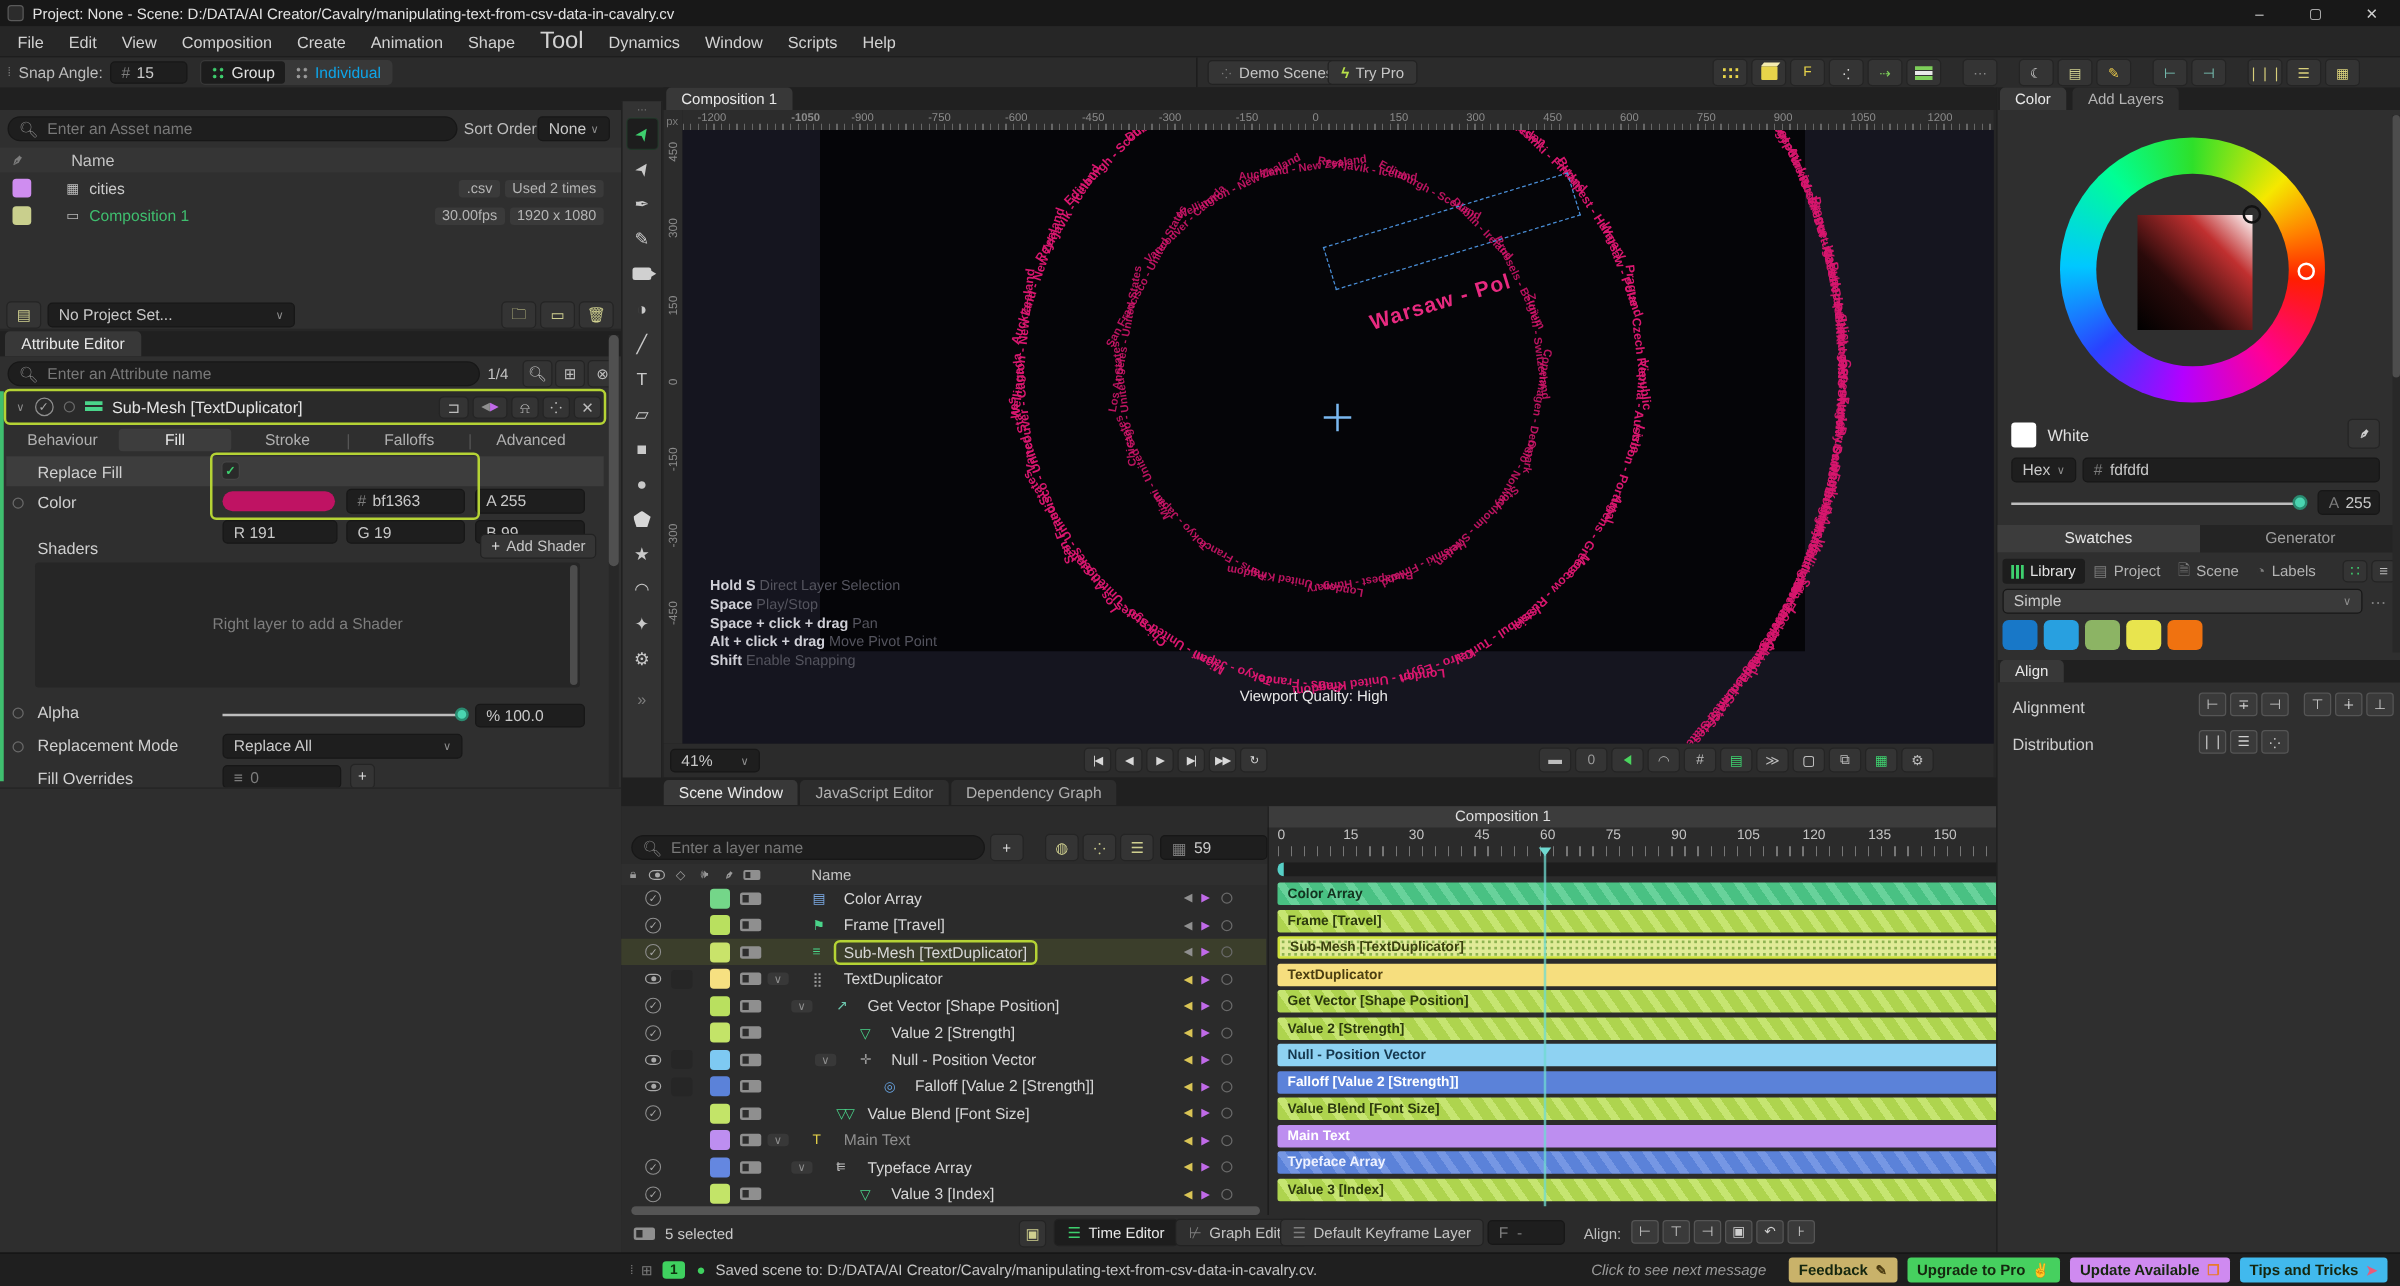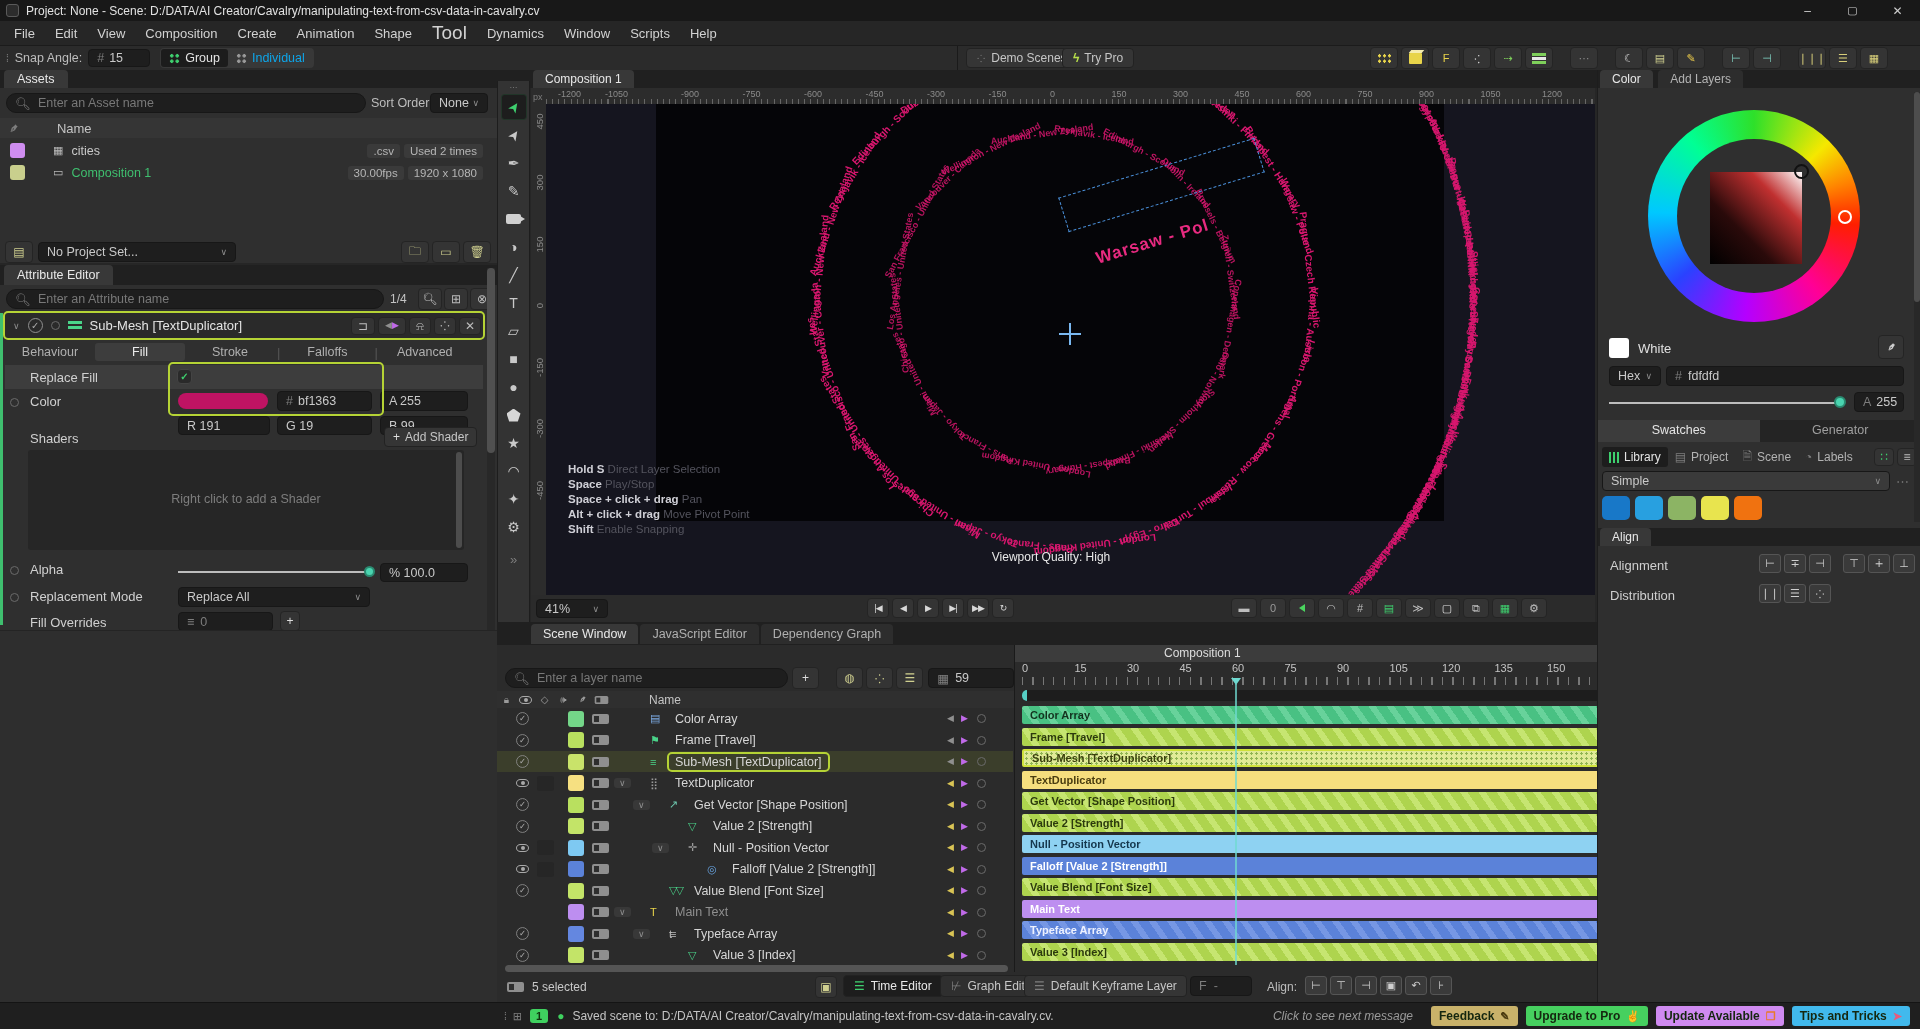--- a/index.html
+++ b/index.html
@@ -139,21 +139,20 @@
         <div class="ibtn" style="color: rgb(216, 207, 122); font-size: 11px;">❘❘❘</div>
         <div class="ibtn" style="color: rgb(216, 207, 122); font-size: 11px;">☰</div>
         <div class="ibtn" style="color: rgb(216, 207, 122); font-size: 11px;">▦</div>
       </div>
     </div>
 </div>
 
 <div class="abs" style="left:0;top:70px;width:1920px;height:18px;background:#202020"></div>
 
 <div class="abs" style="left:0;top:88px;width:497px;height:175px;background:#2f2f2f">
-  <div class="abs" style="left:0;top:-18px;width:497px;height:18px;background:#202020"><span class="tab on" style="margin-left:4px;height:18px;padding-top:2px">Assets</span></div>
   <div class="abs field" style="left:6px;top:5px;width:360px;height:20px;border-radius:10px">
       <span class="dim" style="margin-right:7px">🔍︎</span>
       <input placeholder="Enter an Asset name" style="">
     </div>
   <span class="abs" style="left:371px;top:8px;font-size:12.5px;color:#bdbdbd">Sort Order</span>
   <span class="abs field" style="left:430px;top:5px;width:58px;height:20px;justify-content:space-between">
       <span>None</span>
       <span class="chev">∨</span>
     </span>
   <div class="abs flex" style="left:0;top:30px;width:497px;height:20px;background:#353535">
@@ -257,21 +256,21 @@
     </span>
 
   <div class="abs hl" style="left:170px;top:79px;width:212px;height:50px"></div>
 
   <span class="abs" style="left:30px;top:146px;color:#d0d0d0">Shaders</span>
   <span class="abs btn" style="left:384px;top:142px;height:20px;padding:0 8px">
       <span style="margin-right:5px;color:#e0e0e0">+</span>
       <span>Add Shader</span>
     </span>
   <div class="abs" style="left:28px;top:165px;width:436px;height:100px;background:#262626;border-radius:3px">
-    <span class="abs dim" style="left:0;right:0;top:42px;text-align:center;font-size:12.5px">Right click to add a Shader</span>
+    <span class="abs dim" style="left:0;right:0;top:42px;text-align:center;font-size:12.5px">Right layer to add a Shader</span>
     <span class="abs" style="right:2px;top:2px;width:6px;height:96px;background:#4d4d4d;border-radius:3px"></span>
   </div>
 
   <span class="abs circle" style="left:10px;top:281px"></span>
   <span class="abs" style="left:30px;top:277px;color:#d0d0d0">Alpha</span>
   <div class="abs" style="left:178px;top:286px;width:192px;height:2px;background:#bdbdbd"></div>
   <span class="abs" style="left:364px;top:281px;width:11px;height:11px;border-radius:50%;background:#4ad4b0;border:2px solid #2a8a70"></span>
   <span class="abs field" style="left:380px;top:278px;width:88px;height:19px">
       <span>% 100.0</span>
     </span>
@@ -349,21 +348,21 @@
       </div>
     </div>
   <div class="dim" style="text-align:center;margin-top:12px">»</div>
 </div>
 
 <div class="abs" style="left:531px;top:70px;width:1064px;height:552px;background:#232323">
   <div class="abs" style="left:0;top:0;width:1064px;height:18px;background:#202020"><span class="tab on" style="margin-left:2px;padding:2px 12px;font-size:12px">Composition 1</span></div>
 
   <div class="abs" style="left:15px;top:18px;width:1049px;height:16px;background:#2c2c2c;overflow:hidden">
       <div style="position: absolute; left: 12px; top: 1px; font-size: 9px; color: rgb(139, 139, 139);">-1200</div>
-      <div style="position: absolute; left: 59px; top: 1px; font-size: 9px; color: rgb(139, 139, 139);">-1050</div>
+      <div style="position: absolute; left: 87px; top: 1px; font-size: 9px; color: rgb(139, 139, 139); font-weight: bold;">-1050</div>
       <div style="position: absolute; left: 135px; top: 1px; font-size: 9px; color: rgb(139, 139, 139);">-900</div>
       <div style="position: absolute; left: 196.5px; top: 1px; font-size: 9px; color: rgb(139, 139, 139);">-750</div>
       <div style="position: absolute; left: 258px; top: 1px; font-size: 9px; color: rgb(139, 139, 139);">-600</div>
       <div style="position: absolute; left: 319.5px; top: 1px; font-size: 9px; color: rgb(139, 139, 139);">-450</div>
       <div style="position: absolute; left: 381px; top: 1px; font-size: 9px; color: rgb(139, 139, 139);">-300</div>
       <div style="position: absolute; left: 442.5px; top: 1px; font-size: 9px; color: rgb(139, 139, 139);">-150</div>
       <div style="position: absolute; left: 504px; top: 1px; font-size: 9px; color: rgb(139, 139, 139);">0</div>
       <div style="position: absolute; left: 565.5px; top: 1px; font-size: 9px; color: rgb(139, 139, 139);">150</div>
       <div style="position: absolute; left: 627px; top: 1px; font-size: 9px; color: rgb(139, 139, 139);">300</div>
       <div style="position: absolute; left: 688.5px; top: 1px; font-size: 9px; color: rgb(139, 139, 139);">450</div>

